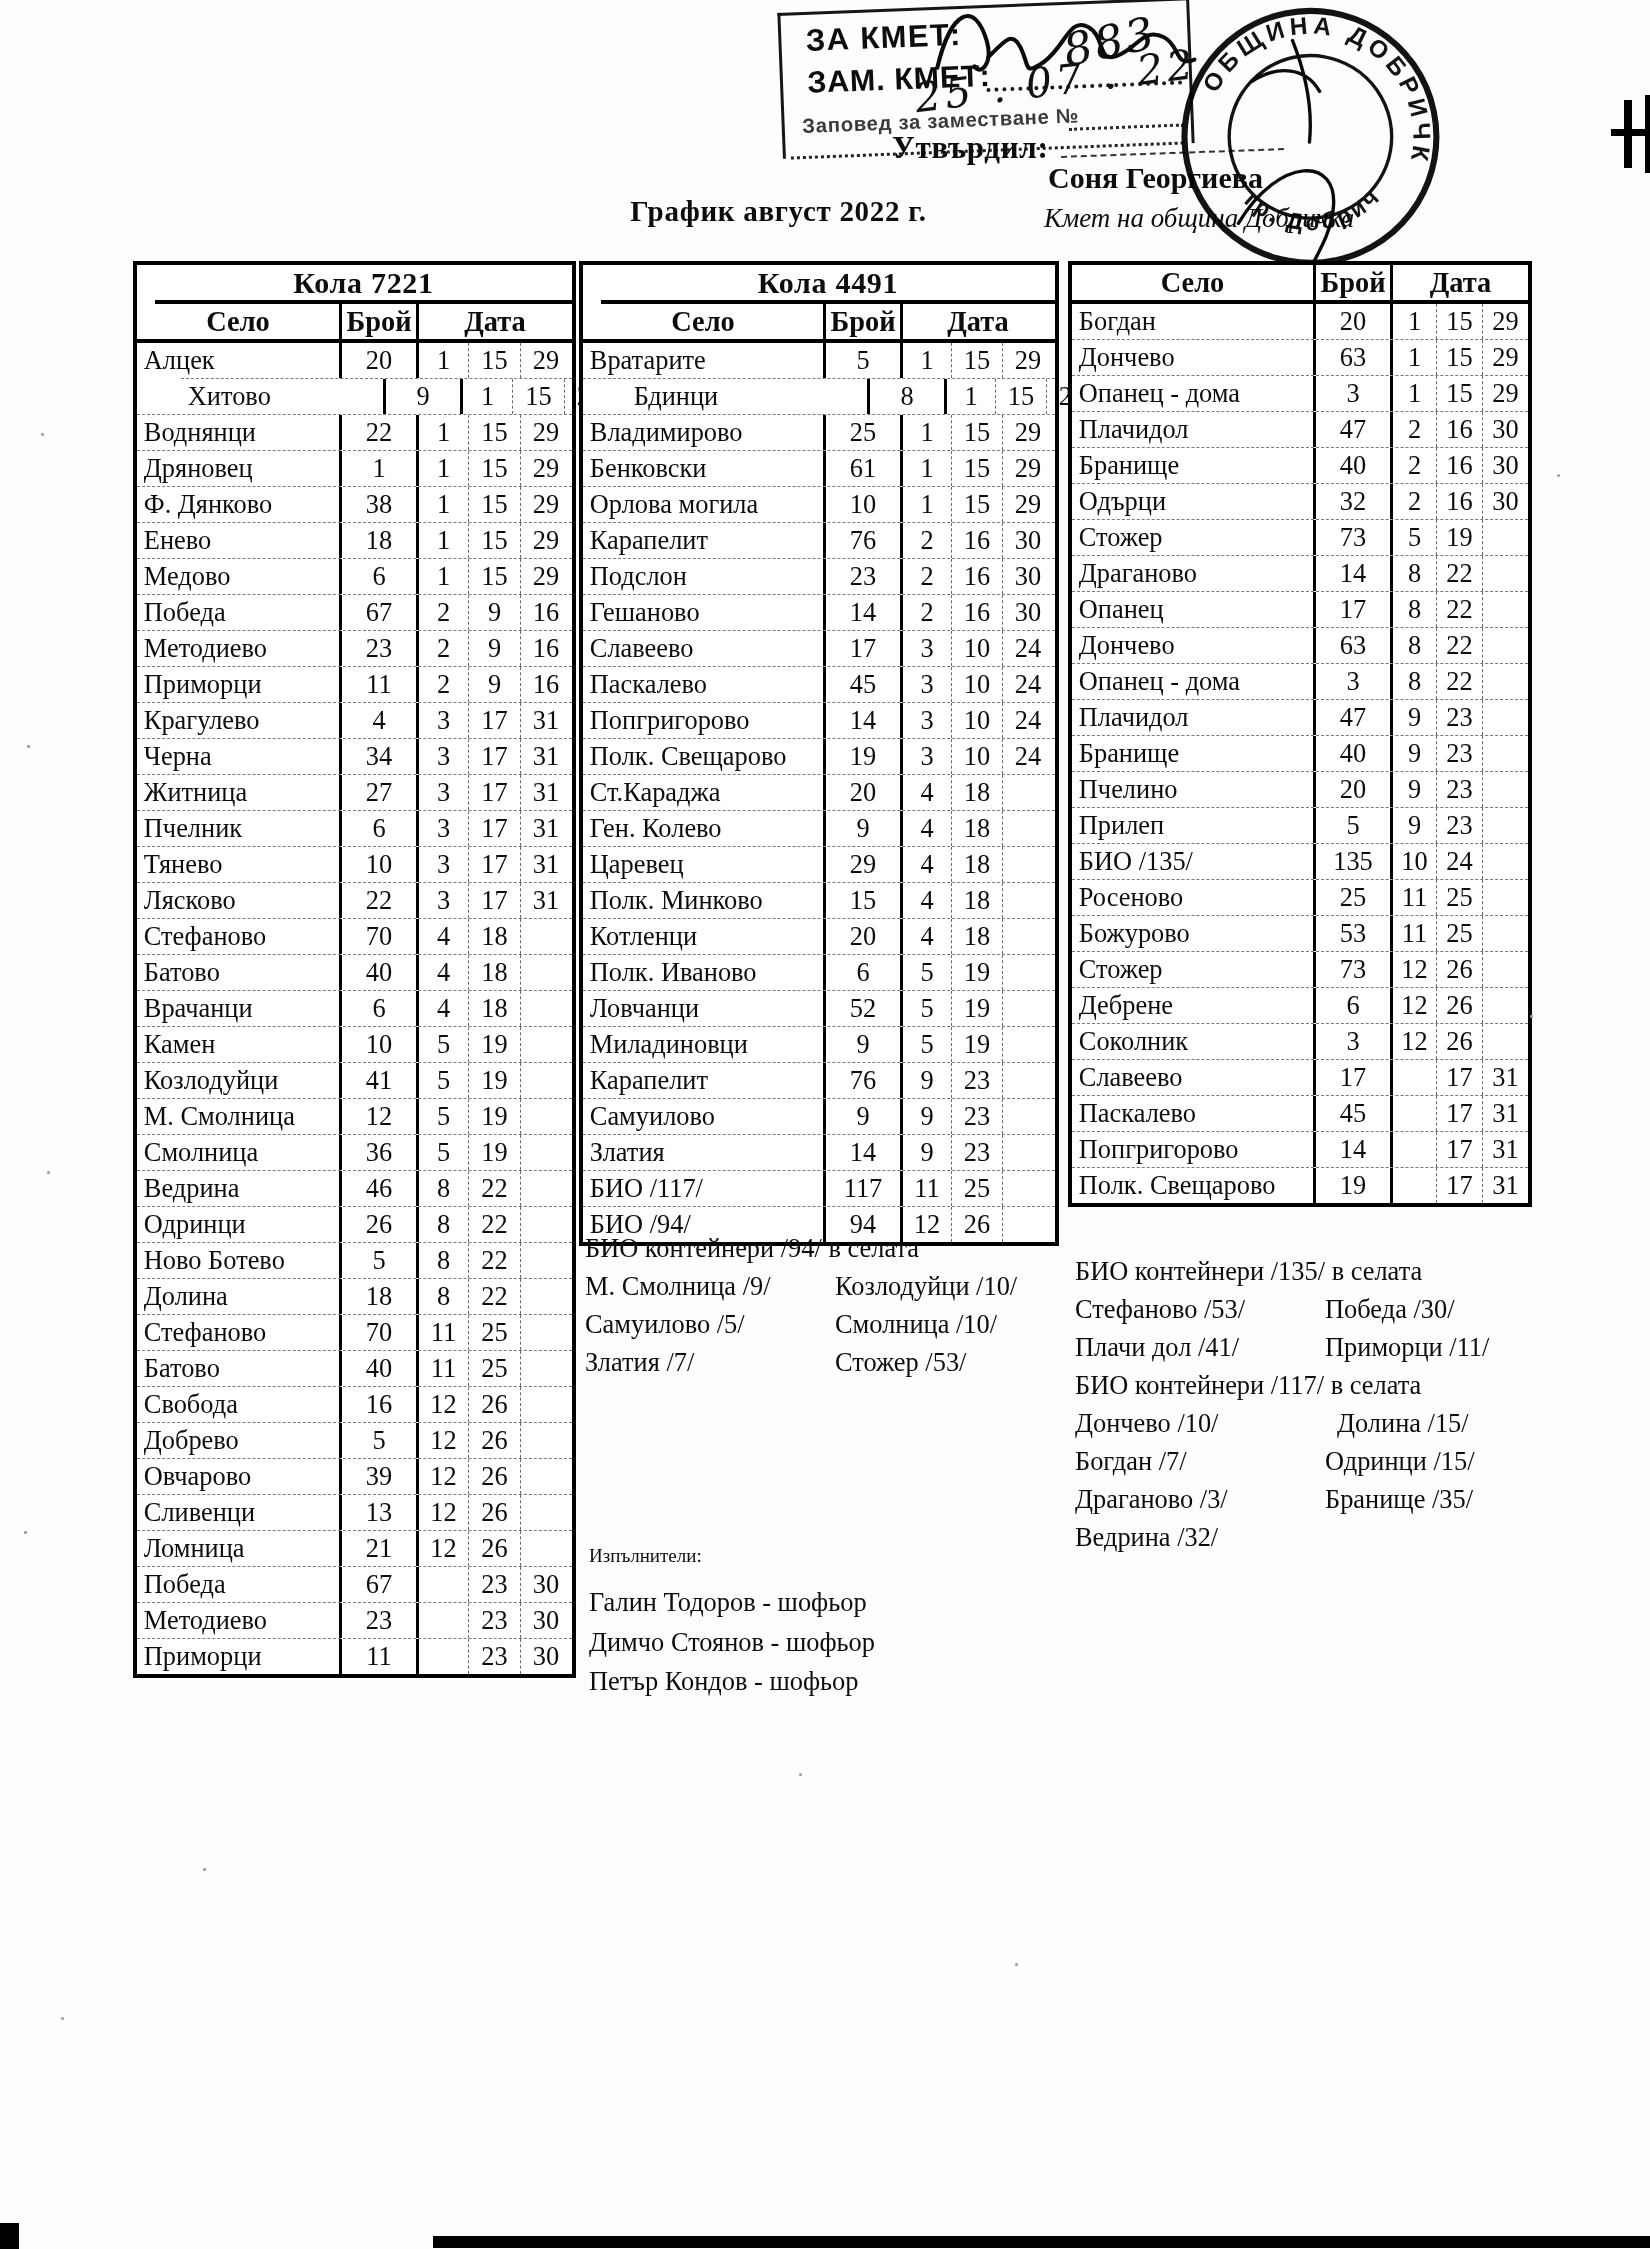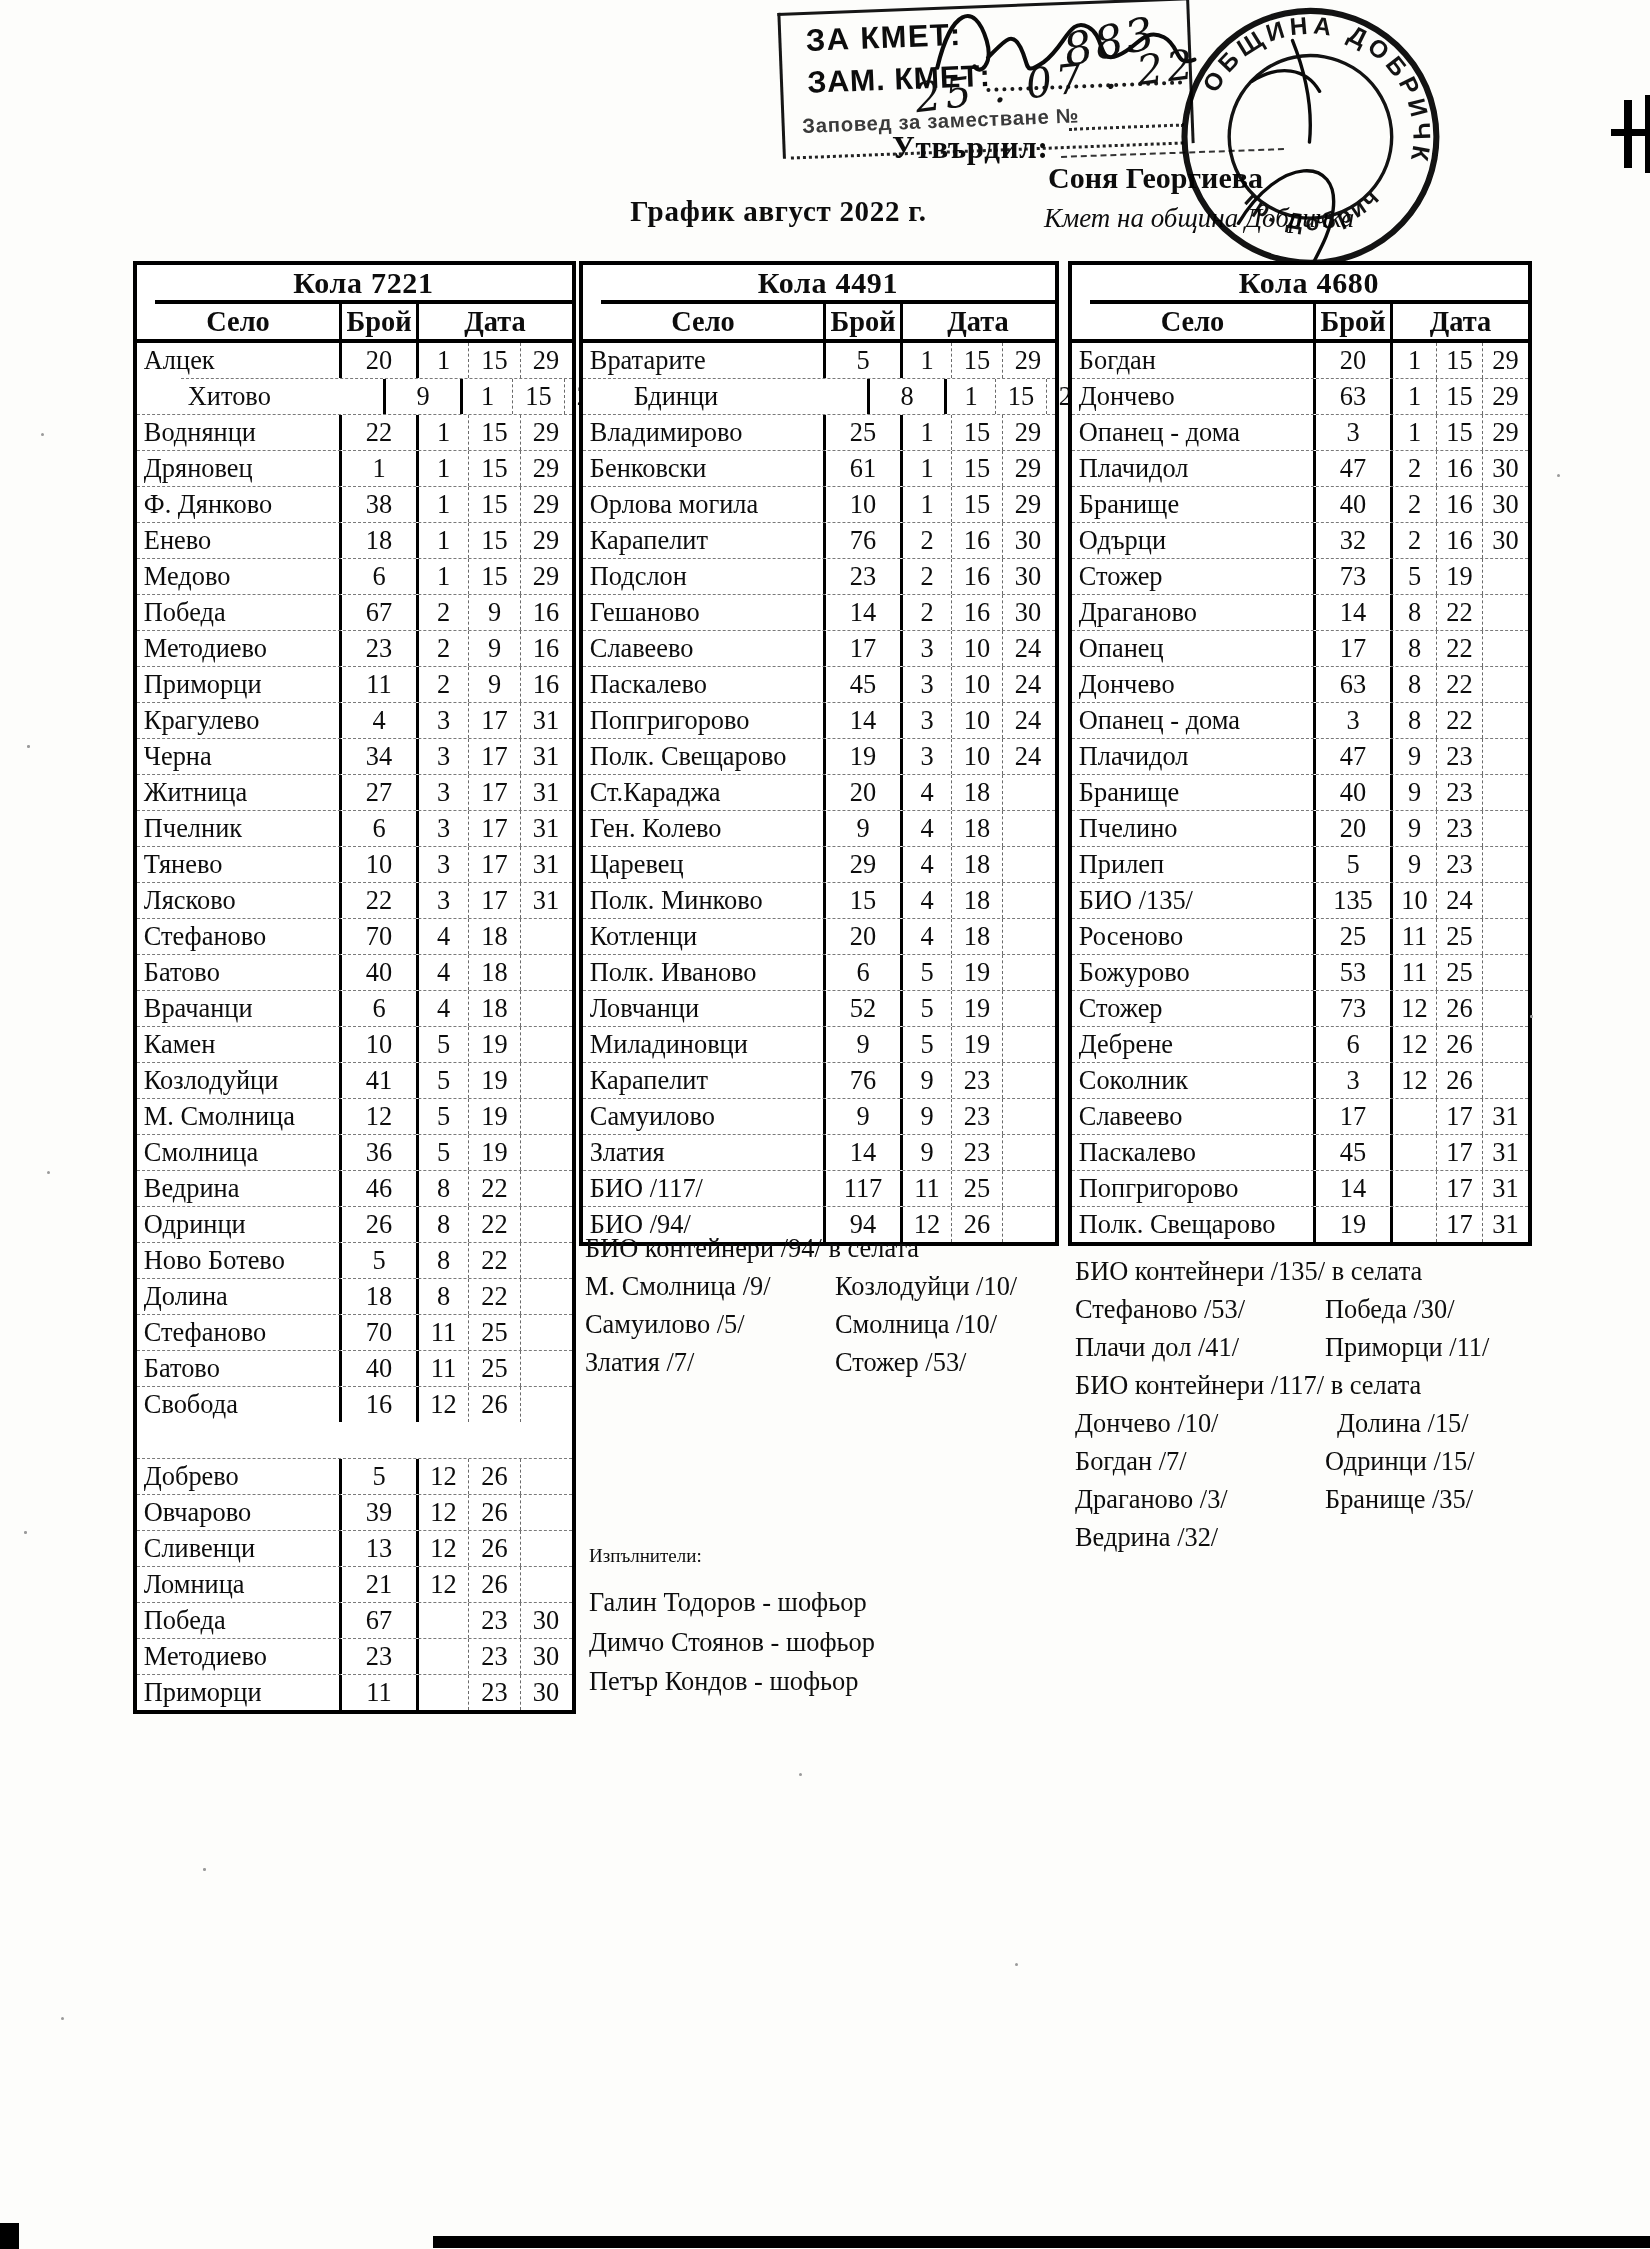--- a/index.html
+++ b/index.html
@@ -318,21 +318,21 @@
           <div class="kc d2">25</div>
           <div class="kc d3"></div>
         </div>
         <div class="krow" style="grid-template-columns: 202px 77px 52px 52px 51px; height: 35px;">
           <div class="kc v">Свобода</div>
           <div class="kc c">16</div>
           <div class="kc d1">12</div>
           <div class="kc d2">26</div>
           <div class="kc d3"></div>
         </div>
-        <div class="krow" style="grid-template-columns: 202px 77px 52px 52px 51px; height: 35px; margin-top: 36px;">
+        <div class="krow" style="grid-template-columns: 202px 77px 52px 52px 51px; height: 35px;">
           <div class="kc v">Добрево</div>
           <div class="kc c">5</div>
           <div class="kc d1">12</div>
           <div class="kc d2">26</div>
           <div class="kc d3"></div>
         </div>
         <div class="krow" style="grid-template-columns: 202px 77px 52px 52px 51px; height: 35px;">
           <div class="kc v">Овчарово</div>
           <div class="kc c">39</div>
           <div class="kc d1">12</div>
@@ -557,21 +557,20 @@
           <div class="kc v">БИО /94/</div>
           <div class="kc c">94</div>
           <div class="kc d1">12</div>
           <div class="kc d2">26</div>
           <div class="kc d3"></div>
         </div>
       </div>
   </div>
 
   <div class="ktable" style="left: 1068px; width: 456px;">
-    <div class="ktitle">Кола 4680</div>
     <div class="khead" style="grid-template-columns: 241px 77px 46px 46px 46px;">
       <div class="hc hv">Село</div>
       <div class="hc">Брой</div>
       <div class="hc hd" style="grid-column: 3 / 6;">Дата</div>
     </div>
     <div class="kbody">
         <div class="krow" style="grid-template-columns: 241px 77px 46px 46px 46px; height: 35px;">
           <div class="kc v">Богдан</div>
           <div class="kc c">20</div>
           <div class="kc d1">1</div>

